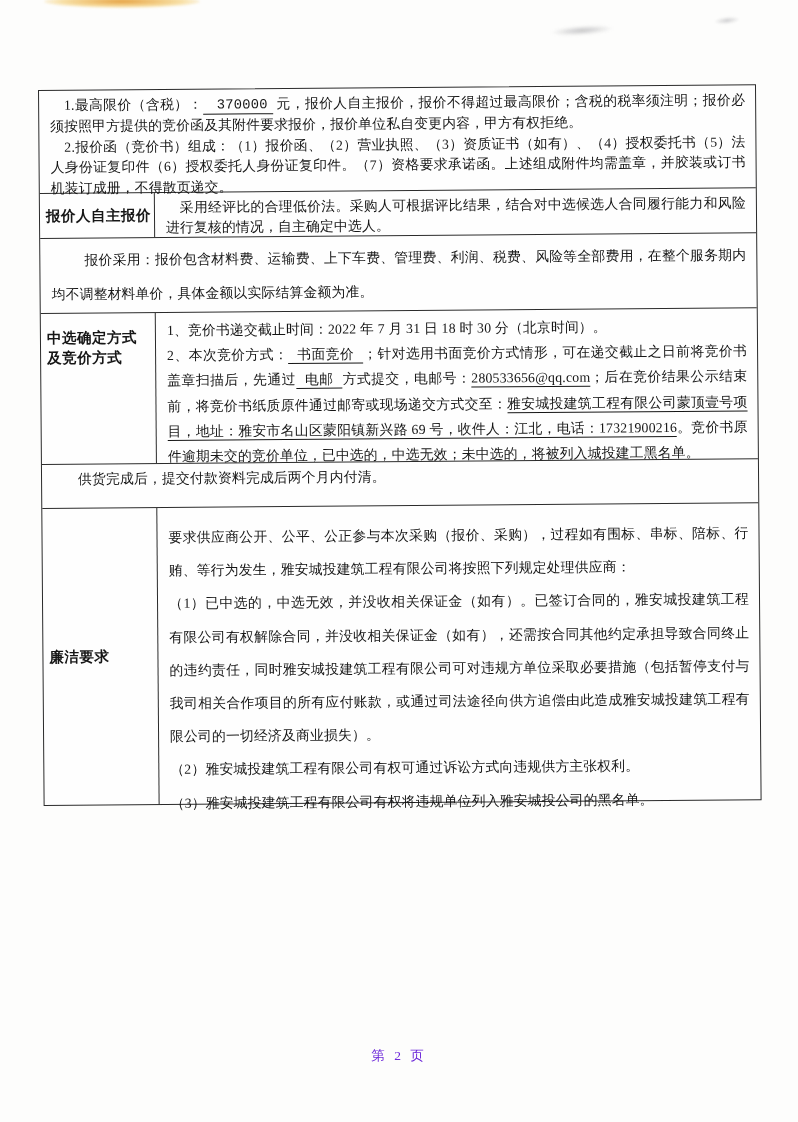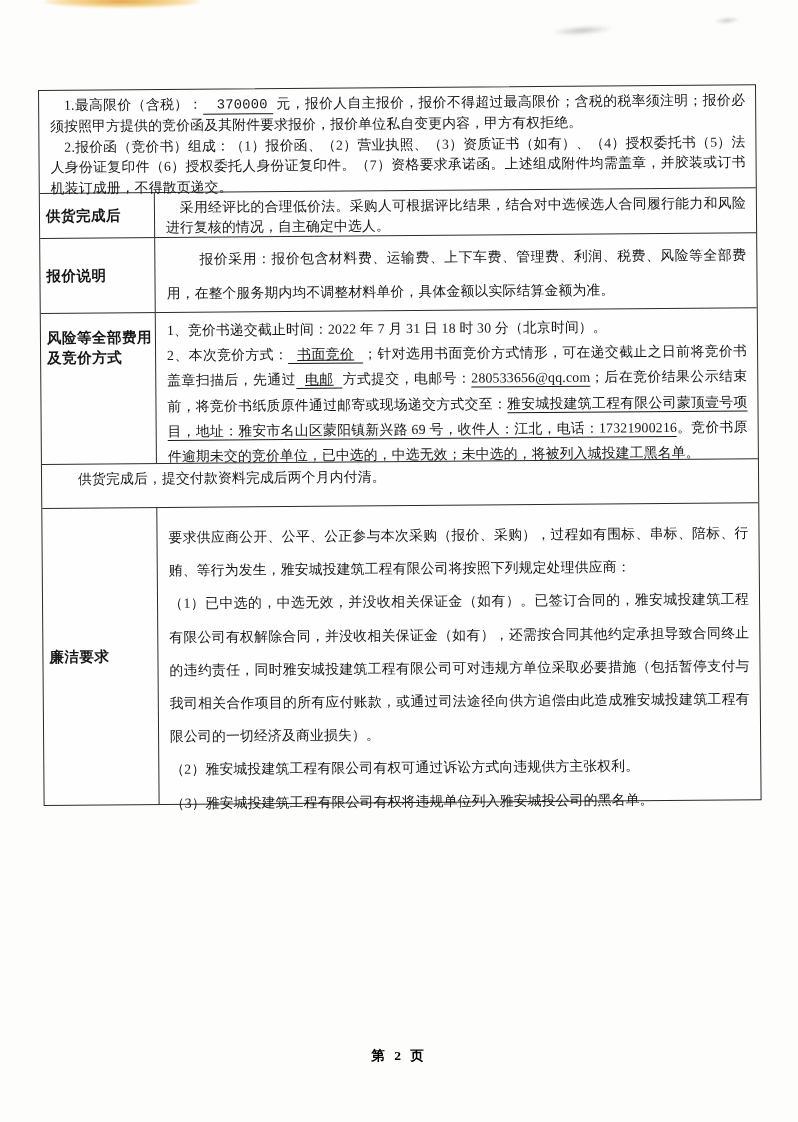--- a/index.html
+++ b/index.html
@@ -59,64 +59,61 @@
   .lh-tight{line-height:20.4px}
   .lh-mid{line-height:25.2px}
   .lh-wide{line-height:34px}
   .lh-wider{line-height:33.2px}
   .pad-lg{padding-top:13px;}
   .ind-1 p{text-indent:1em;}
   .ind-25{text-indent:2.4em;}
   .ind-2{text-indent:1.8em;}
   .u{border-bottom:1px solid #161616;padding-bottom:1px;}
   .u.pad-num{padding-left:14px;padding-right:5px;font-family:Liberation Mono, monospace;}
-  .u.pad-word{padding-left:9px;padding-right:9px;text-decoration:underline;}
+  .u.pad-word{padding-left:9px;padding-right:9px;}
   
   .footer{
     position:absolute;left:0;top:1047px;width:798px;
-    text-align:center;font-size:13.5px;letter-spacing:3px;font-weight:bold;color:#000000;
+    text-align:center;font-size:13.5px;letter-spacing:3px;font-weight:normal;color:#6d28d9;
   }
 </style>
 </head>
 <body>
 
 <div class="smear-yellow"></div>
 <div class="smudge-a"></div>
 <div class="smudge-b"></div>
 
 <div class="doc-table">
 
   <div class="t-row r1">
     <div class="content-cell lh-tight ind-1">
       <p><span>1.最高限价（含税）：</span><span class="u pad-num">370000</span><span> 元，报价人自主报价，报价不得超过最高限价；含税的税率须注明；报价必须按照甲方提供的竞价函及其附件要求报价，报价单位私自变更内容，甲方有权拒绝。</span></p>
       <p>2.报价函（竞价书）组成：（1）报价函、（2）营业执照、（3）资质证书（如有）、（4）授权委托书（5）法人身份证复印件（6）授权委托人身份证复印件。（7）资格要求承诺函。上述组成附件均需盖章，并胶装或订书机装订成册，不得散页递交。</p>
     </div>
   </div>
 
   <div class="t-row r2">
     <div class="label-cell">
-      <span class="lbl-line">供货完成后</span>
+      <span class="lbl-line">报价人自主报价</span>
     </div>
     <div class="content-cell lh-tight ind-1">
       <p>采用经评比的合理低价法。采购人可根据评比结果，结合对中选候选人合同履行能力和风险进行复核的情况，自主确定中选人。</p>
     </div>
   </div>
 
   <div class="t-row r3">
-    <div class="label-cell">
-      <span class="lbl-line">报价说明</span>
-    </div>
     <div class="content-cell lh-wide">
       <p class="ind-25">报价采用：报价包含材料费、运输费、上下车费、管理费、利润、税费、风险等全部费用，在整个服务期内均不调整材料单价，具体金额以实际结算金额为准。</p>
     </div>
   </div>
 
   <div class="t-row r4">
     <div class="label-cell top">
-      <span class="lbl-line">风险等全部费用</span>
+      <span class="lbl-line">中选确定方式</span>
       <span class="lbl-line lbl-gap">及竞价方式</span>
     </div>
     <div class="content-cell lh-mid">
       <p>1、竞价书递交截止时间：2022 年 7 月 31 日 18 时 30 分（北京时间）。</p>
       <p><span>2、本次竞价方式：</span><span class="u pad-word">书面竞价</span><span>；针对选用书面竞价方式情形，可在递交截止之日前将竞价书盖章扫描后，先通过</span><span class="u pad-word">电邮</span><span>方式提交，电邮号：</span><span class="u">280533656@qq.com</span><span>；后在竞价结果公示结束前，将竞价书纸质原件通过邮寄或现场递交方式交至：</span><span class="u">雅安城投建筑工程有限公司蒙顶壹号项目，地址：雅安市名山区蒙阳镇新兴路 69 号，收件人：江北，电话：17321900216</span><span>。竞价书原件逾期未交的竞价单位，已中选的，中选无效；未中选的，将被列入城投建工黑名单。</span></p>
     </div>
   </div>
 
   <div class="t-row r5">
     <div class="content-cell lh-tight">

